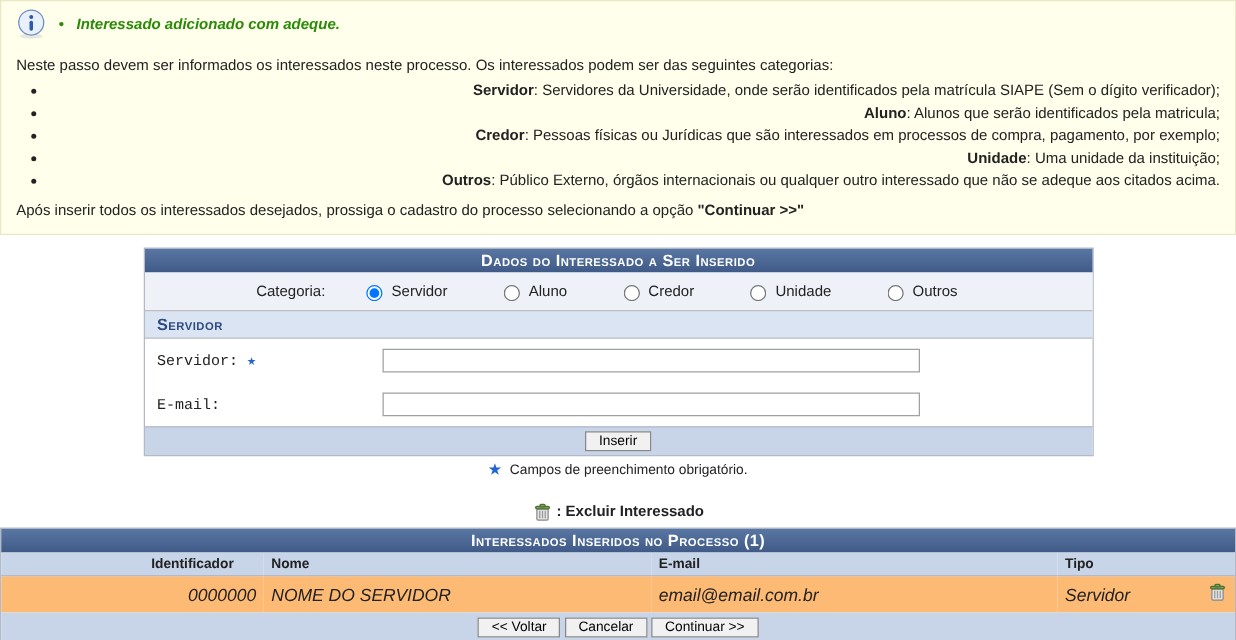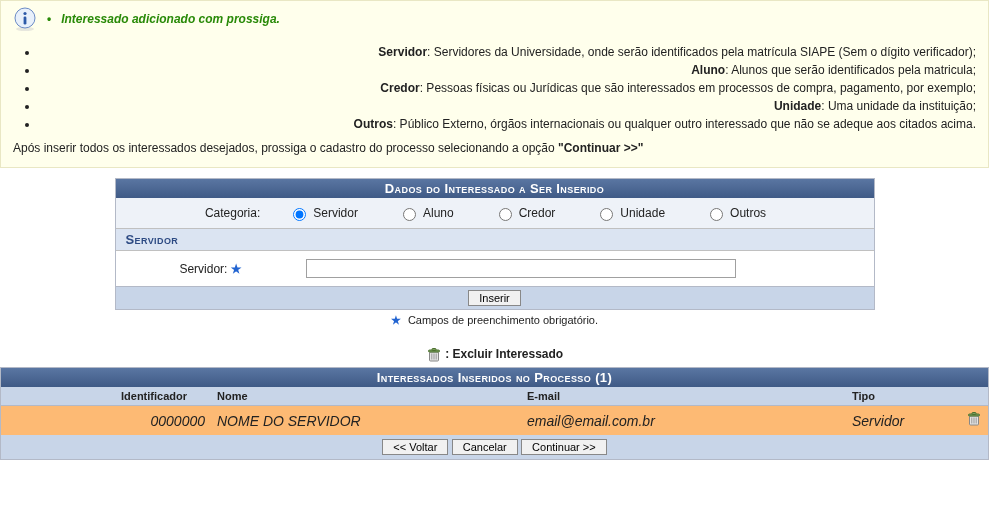--- a/index.html
+++ b/index.html
@@ -92,22 +92,23 @@
     border-bottom: 1px solid #c0c0c0;
     letter-spacing: .4px;
   }
   .field-row {
     display: flex;
     align-items: center;
     padding: 8px 10px;
   }
   .field-label {
     width: 180px;
-    text-align: center;
+    text-align: left;
     padding-right: 6px;
+    font-family: Liberation Mono, monospace;
   }
   .req-star { color: #2264d1; font-weight: bold; margin-right: 4px; }
   input.text-in {
     width: 430px;
     height: 19px;
     font-size: 12px;
     border: 1px solid #a0a0a0;
     padding: 1px 3px;
   }
   .submit-row {
@@ -187,23 +188,24 @@
   <div class="success-row">
     <span class="info-icon">
       <svg viewBox="0 0 24 24" width="24" height="24">
         <ellipse cx="12" cy="22" rx="9" ry="2" fill="#cfcfcf" opacity=".5"></ellipse>
         <circle cx="12" cy="11" r="10" fill="#e8f0fb" stroke="#6b8bc6" stroke-width="1"></circle>
         <circle cx="12" cy="6.5" r="1.6" fill="#2d5aa8"></circle>
         <rect x="10.6" y="9.5" width="2.8" height="8" rx="1.3" fill="#2d5aa8"></rect>
       </svg>
     </span>
     <span style="color:var(--green);font-weight:bold;">•</span>
-    <span class="success-text">Interessado adicionado com prossiga.</span>
-  </div>
-
+    <span class="success-text">Interessado adicionado com adeque.</span>
+  </div>
+
+  <div class="help-text">Neste passo devem ser informados os interessados neste processo. Os interessados podem ser das seguintes categorias:</div>
   <ul class="help-list">
     <li><b>Servidor</b><span>: Servidores da Universidade, onde serão identificados pela matrícula SIAPE (Sem o dígito verificador);</span></li>
     <li><b>Aluno</b><span>: Alunos que serão identificados pela matricula;</span></li>
     <li><b>Credor</b><span>: Pessoas físicas ou Jurídicas que são interessados em processos de compra, pagamento, por exemplo;</span></li>
     <li><b>Unidade</b><span>: Uma unidade da instituição;</span></li>
     <li><b>Outros</b><span>: Público Externo, órgãos internacionais ou qualquer outro interessado que não se adeque aos citados acima.</span></li>
   </ul>
   <div class="after-text">
     <span>Após inserir todos os interessados desejados, prossiga o cadastro do processo selecionando a opção </span><b>"Continuar &gt;&gt;"</b>
   </div>
@@ -240,20 +242,24 @@
   <div class="subsection-header">Servidor</div>
 
   <div class="field-row">
     <span class="field-label">
       <span>Servidor:</span>
       <span class="req-star">★</span>
     </span>
     <input type="text" class="text-in" value="" style="">
   </div>
 
+  <div class="field-row">
+    <span class="field-label">E-mail:</span>
+    <input type="text" class="text-in" value="" style="">
+  </div>
 
   <div class="submit-row">
     <button class="btn">Inserir</button>
   </div>
 </div>
 
 <div class="required-note">
   <span class="req-star">★</span>
   <span>Campos de preenchimento obrigatório.</span>
 </div>

